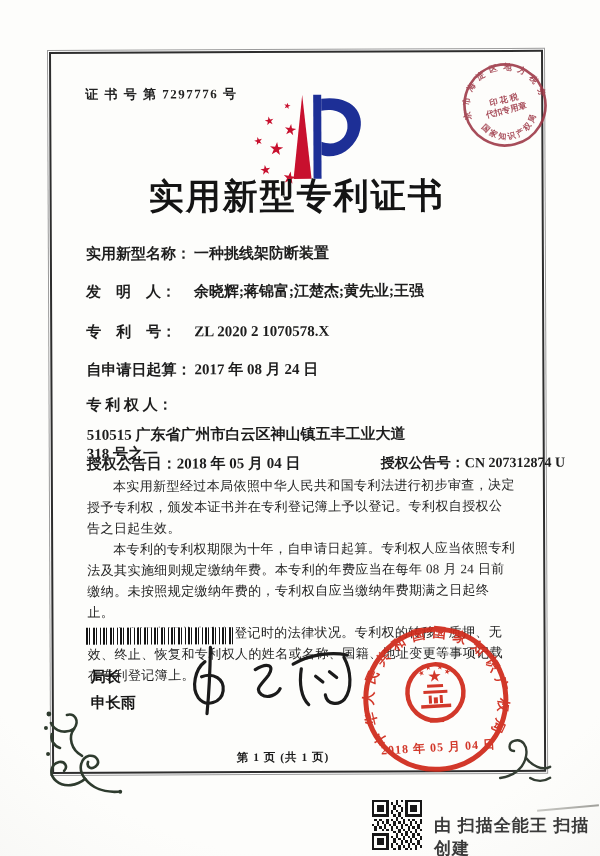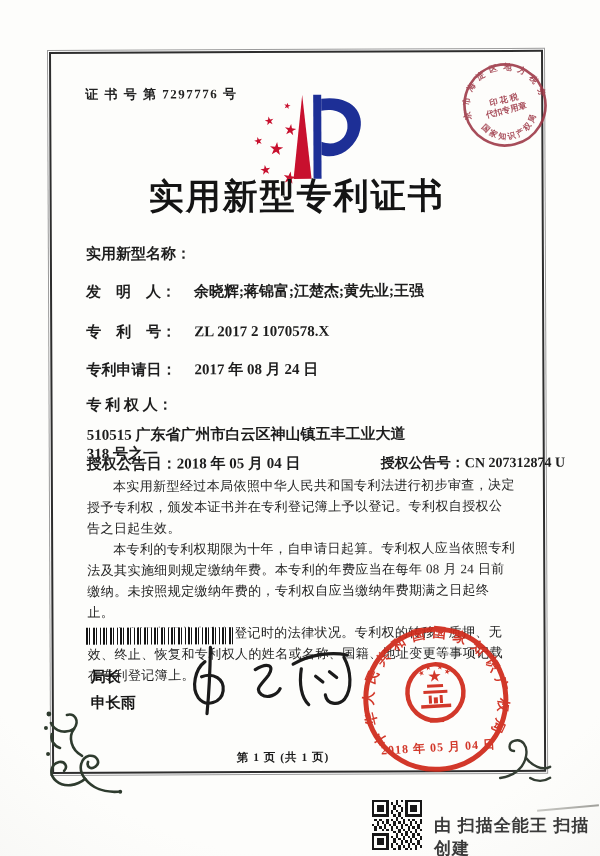--- a/index.html
+++ b/index.html
@@ -75,31 +75,32 @@
       <g fill="#1d2f96">
         <polygon points="68,2 68,86 76,86 76,2"></polygon>
         <path d="M76,6 C108,2 122,22 113,43 C105,60 88,67 76,62 L76,49 C90,54 100,47 102,36 C104,22 92,15 76,18 Z"></path>
       </g>
     </svg>
 
     <div class="title">实用新型专利证书</div>
 
     <div class="row" style="top:192px">
       <span class="flabel">实用新型名称：</span>
+      <span class="fvalue">一种挑线架防断装置</span>
     </div>
     <div class="row" style="top:230px">
       <span class="flabel">发　明　人：</span>
       <span class="fvalue">余晓辉;蒋锦富;江楚杰;黄先业;王强</span>
     </div>
     <div class="row" style="top:270px">
       <span class="flabel">专　利　号：</span>
-      <span class="fvalue">ZL 2017 2 1070578.X</span>
+      <span class="fvalue">ZL 2020 2 1070578.X</span>
     </div>
     <div class="row" style="top:308px">
-      <span class="flabel">专利申请日：</span>
+      <span class="flabel">自申请日起算：</span>
       <span class="fvalue">2017 年 08 月 24 日</span>
     </div>
     <div class="row" style="top:343px">
       <span class="flabel">专 利 权 人：</span>
     </div>
     <div class="row addr" style="top:372px">
       <span class="fvalue">510515 广东省广州市白云区神山镇五丰工业大道 318 号之一</span>
     </div>
     <div class="row" style="top:402px;width:456px">
       <span class="flabel" style="min-width:0">授权公告日：</span>

